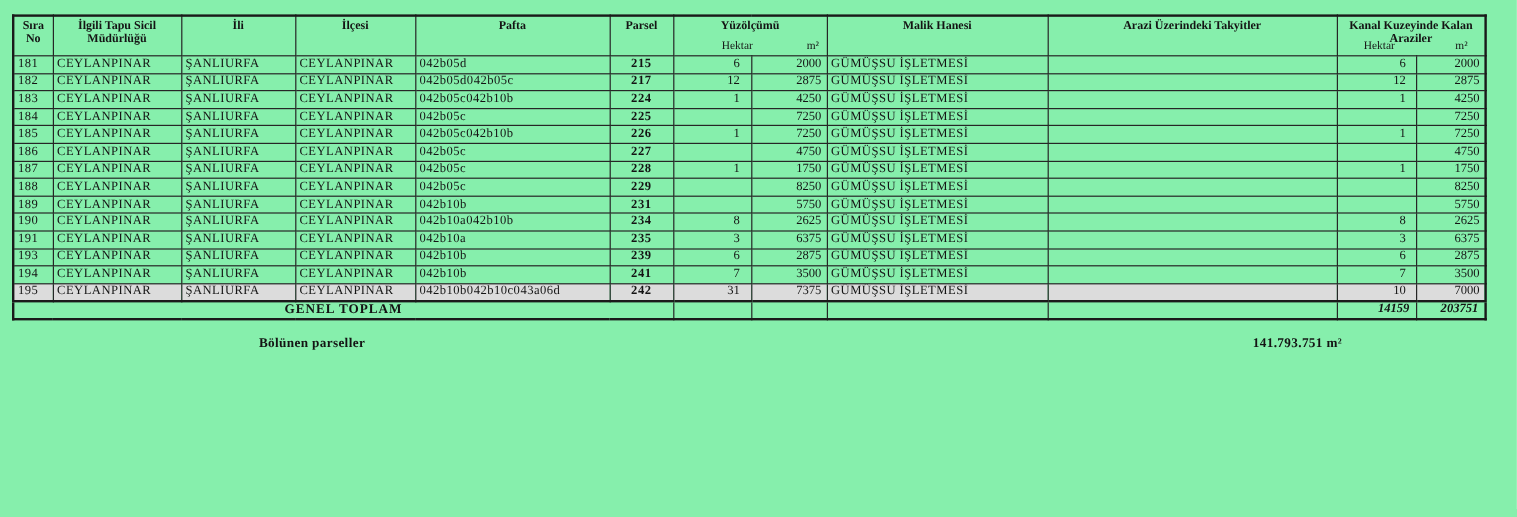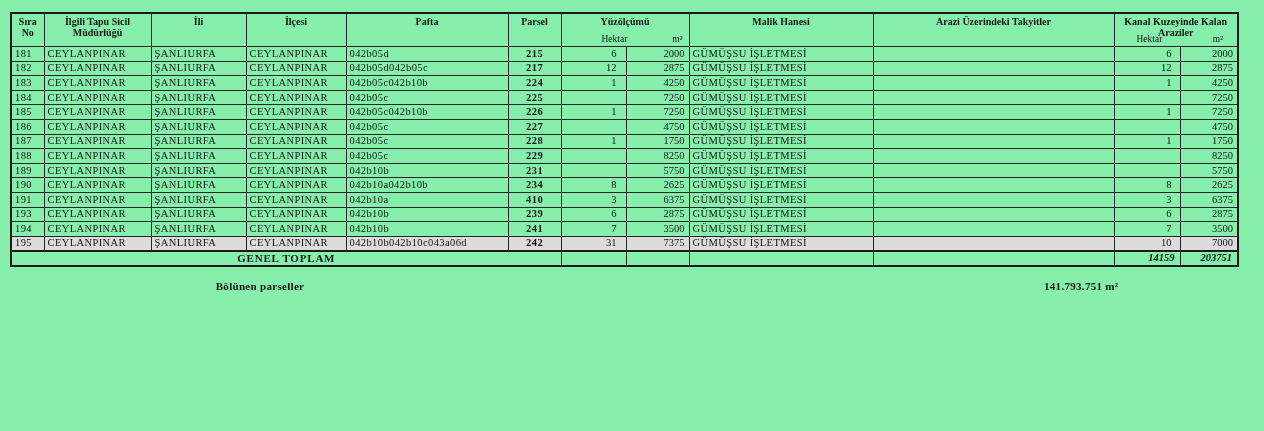--- a/index.html
+++ b/index.html
@@ -245,21 +245,21 @@
     <td></td>
     <td class="c-kh">8</td>
     <td class="c-km">2625</td>
   </tr>
         <tr>
     <td class="c-text">191</td>
     <td class="c-text">CEYLANPINAR</td>
     <td class="c-text">ŞANLIURFA</td>
     <td class="c-text">CEYLANPINAR</td>
     <td class="c-text">042b10a</td>
-    <td class="c-parsel">410</td>
+    <td class="c-parsel">235</td>
     <td class="c-hek">3</td>
     <td class="c-m2">6375</td>
     <td class="c-text">GÜMÜŞSU İŞLETMESİ</td>
     <td></td>
     <td class="c-kh">3</td>
     <td class="c-km">6375</td>
   </tr>
         <tr>
     <td class="c-text">193</td>
     <td class="c-text">CEYLANPINAR</td>

